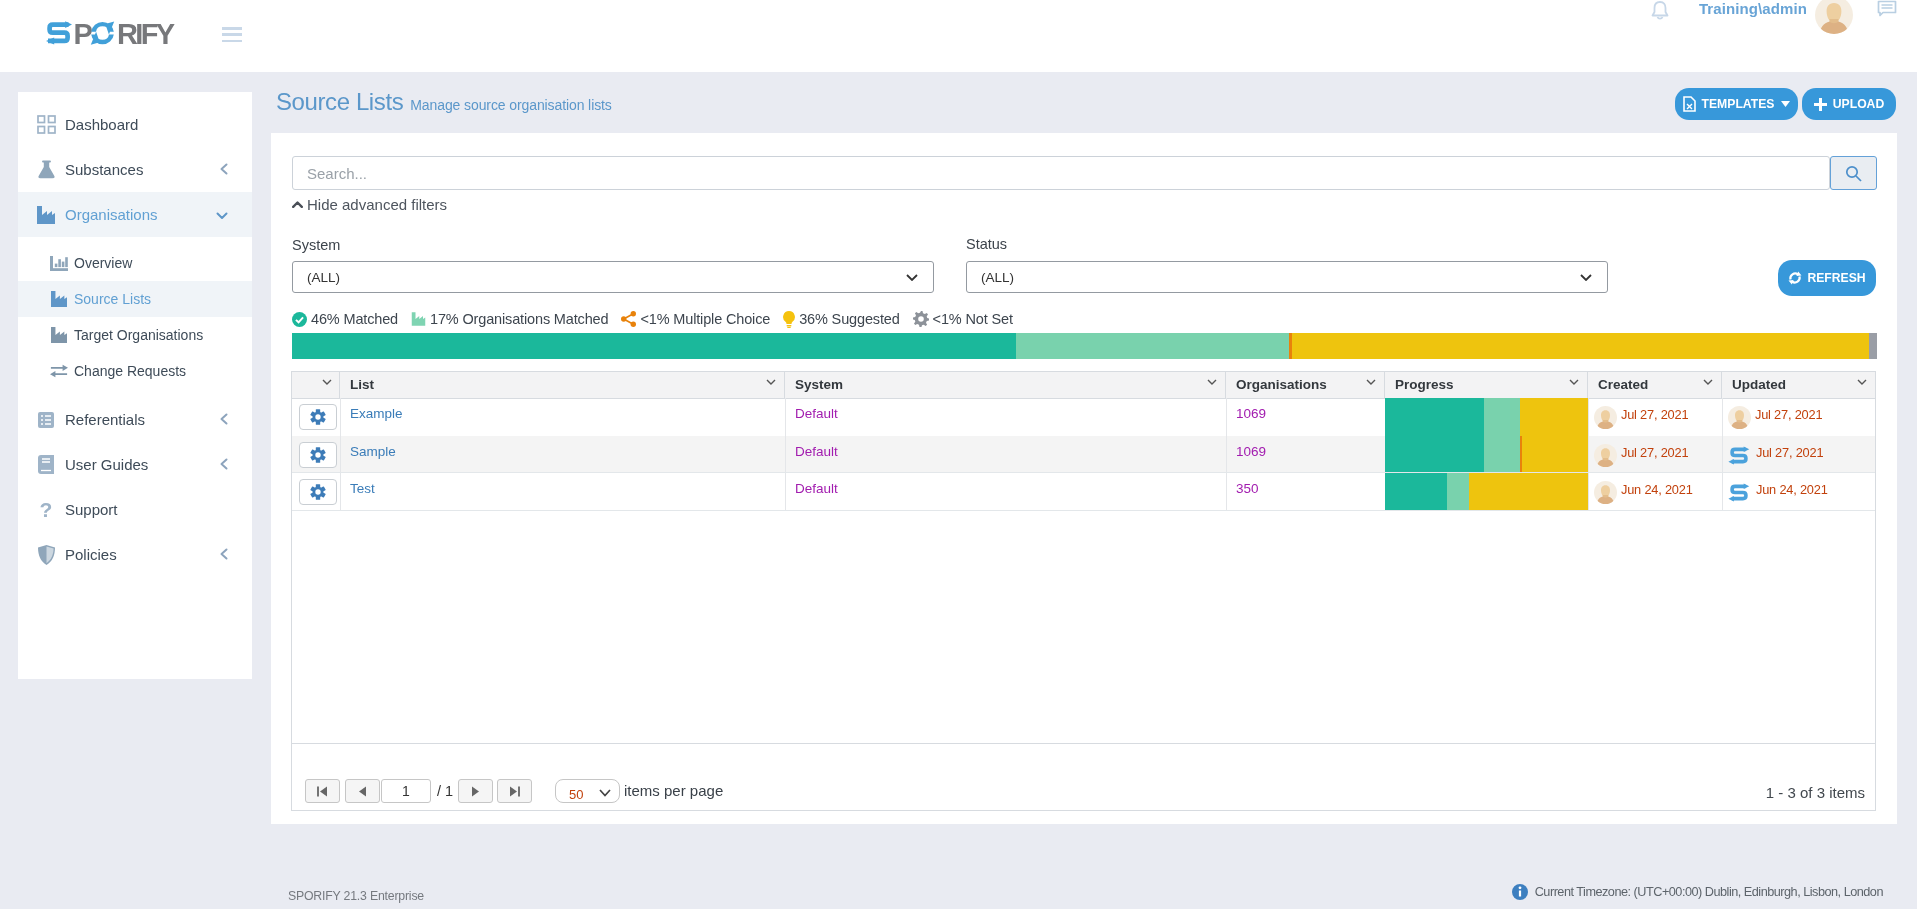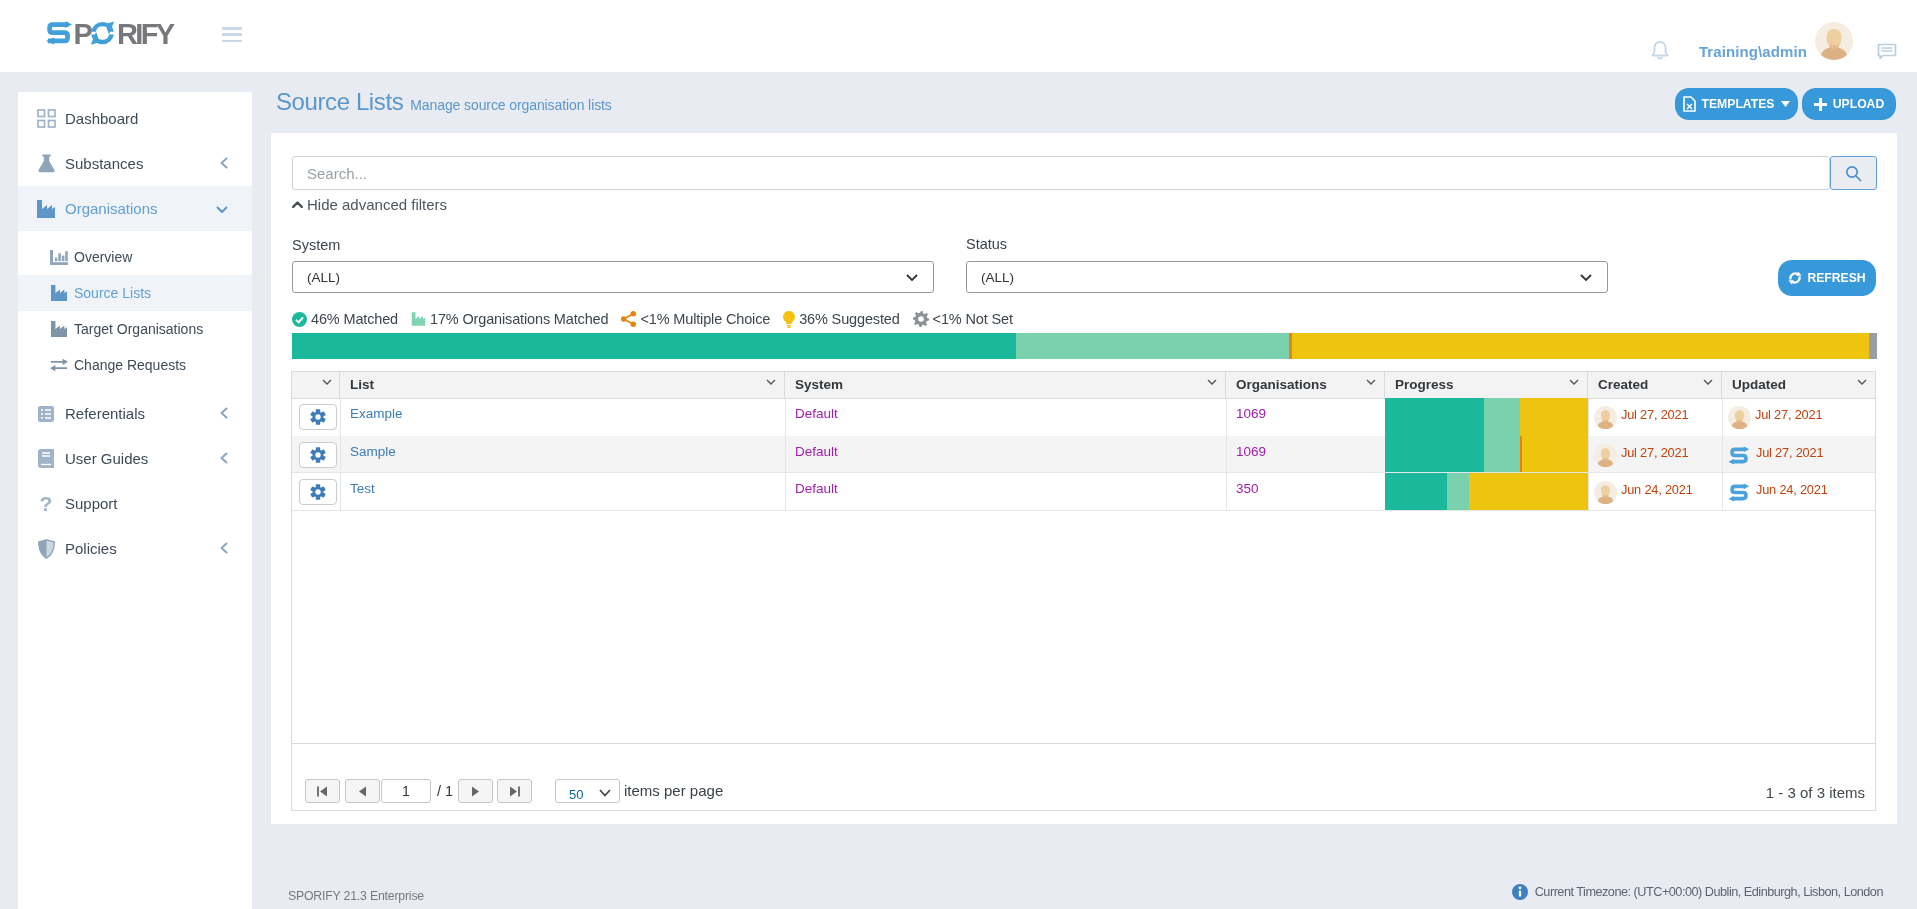--- a/index.html
+++ b/index.html
@@ -4,25 +4,25 @@
 <style>
 * { margin:0; padding:0; box-sizing:border-box; }
 html,body { width:1917px; height:909px; font-family:"Liberation Sans", sans-serif; }
 body { background:#e9ebf2; position:relative; overflow:hidden; }
 
 
 #topbar { position:absolute; left:0; top:0; width:1917px; height:72px; background:#fff; }
 #logo { position:absolute; left:46px; top:21px; height:25px; }
 #burger { position:absolute; left:222px; top:27px; width:20px; height:16px; }
 #burger div { height:2.6px; background:#c9d8e8; margin-bottom:3.8px; }
-#topright { position:absolute; right:20px; top:0; height:60px; display:flex; align-items:flex-end; }
+#topright { position:absolute; right:20px; top:0; height:60px; display:flex; align-items:flex-start; }
 #uname { color:#68a4d6; font-size:15px; font-weight:bold; letter-spacing:0.1px; margin:0 8px 0 30px; }
 
 
-#sidebar { position:absolute; left:18px; top:92px; width:234px; height:817px; background:#fff; padding-top:4px; }
+#sidebar { position:absolute; left:18px; top:92px; width:234px; height:587px; background:#fff; padding-top:10px; }
 .mi { position:relative; height:45px; display:flex; align-items:center; color:#3e4b58; font-size:15px; cursor:default; }
 .mi .ic { position:absolute; left:18px; width:20px; height:20px; display:flex; align-items:center; justify-content:center; }
 .mi .lb { position:absolute; left:47px; }
 .mi .ar { position:absolute; right:24px; }
 .mi.active { background:#f0f4f8; color:#61a0d3; }
 .sub { padding:8px 0; }
 .smi { position:relative; height:36px; display:flex; align-items:center; color:#3e4b58; font-size:14px; }
 .smi .ic { position:absolute; left:32px; width:18px; height:18px; display:flex; align-items:center; justify-content:center; }
 .smi .lb { position:absolute; left:56px; }
 .smi.active { background:#f0f4f8; color:#61a0d3; }
@@ -60,21 +60,21 @@
 .cd { position:absolute; top:0; bottom:0; width:1px; background:#e4e6e9; }
 .gcell { position:absolute; font-size:13.5px; color:#a21caf; }
 .gearbtn { position:absolute; left:7px; top:6px; width:38px; height:26px; background:#fff; border:1px solid #c9ced3; border-radius:4px; display:flex; align-items:center; justify-content:center; }
 .glink { color:#3a7cb8; }
 .datecell { display:flex; align-items:center; color:#c2410c; font-size:12.8px; letter-spacing:-0.2px; height:24px; }
 .datecell .dt { position:relative; top:-2.5px; }
 .pbar { position:absolute; display:flex; height:100%; }
 #pager { position:absolute; left:0; bottom:0; width:1583px; height:67px; border-top:1px solid #d7dbe0; }
 .pgbtn { position:absolute; top:35px; width:35px; height:24px; background:#f5f5f5; border:1px solid #c6c6c6; border-radius:3px; display:flex; align-items:center; justify-content:center; }
 #pginput { position:absolute; left:89px; top:35px; font-size:13.5px; width:50px; height:24px; border:1px solid #c6c6c6; border-radius:3px; font-size:14px; color:#333; text-align:center; line-height:22px; }
-#pgselect { position:absolute; left:263px; top:35px; width:65px; height:24px; border:1px solid #c6c6c6; border-radius:3px; font-size:14px; color:#0369a1; }
+#pgselect { position:absolute; left:263px; top:35px; width:65px; height:24px; border:1px solid #c6c6c6; border-radius:8px; font-size:14px; color:#c2410c; }
 #pgtotal { position:absolute; right:10px; top:40px; font-size:15px; color:#42484e; }
 
 #footer-l { position:absolute; left:288px; top:889px; font-size:12.3px; letter-spacing:-0.2px; color:#75797f; }
 #footer-r { position:absolute; right:34px; top:884px; font-size:12.7px; letter-spacing:-0.5px; color:#5d646b; display:flex; align-items:center;margin-left:34px; }
 </style>
 </head>
 <body>
 
 <div id="topbar">
   <div id="logo">

